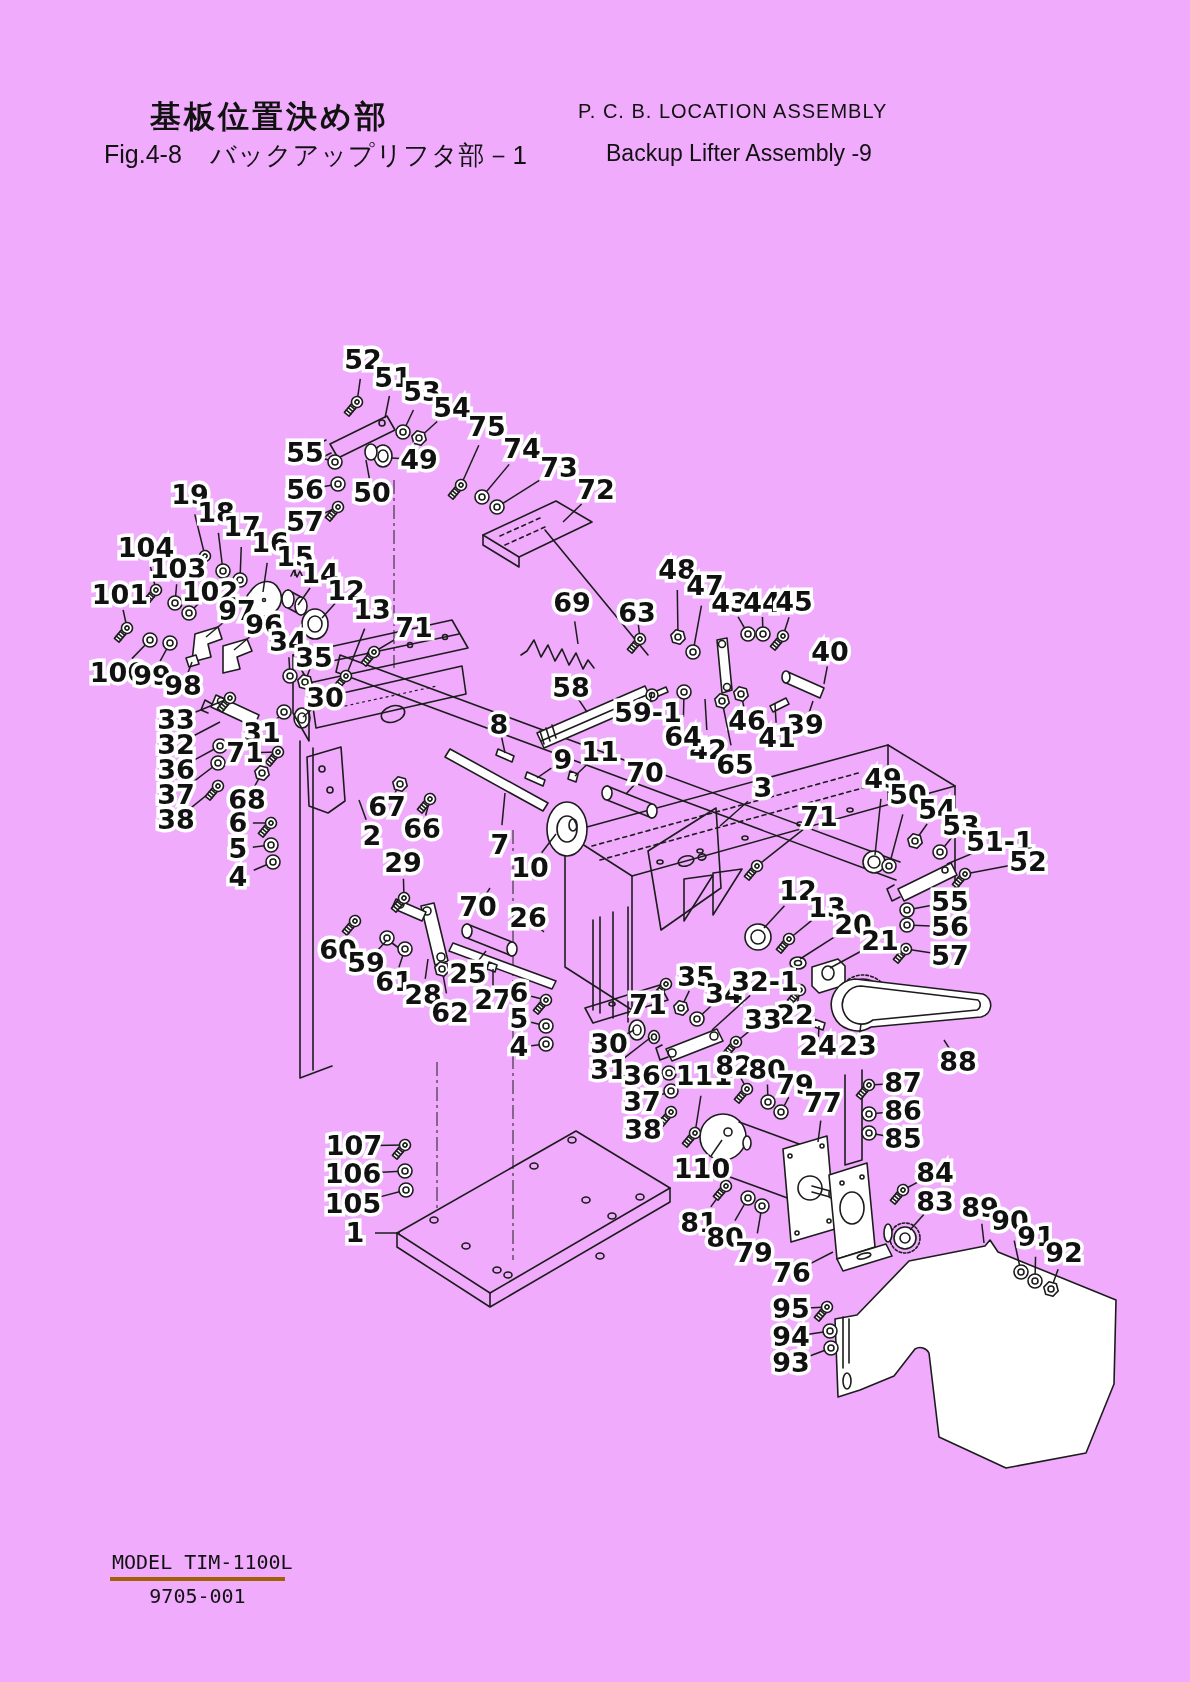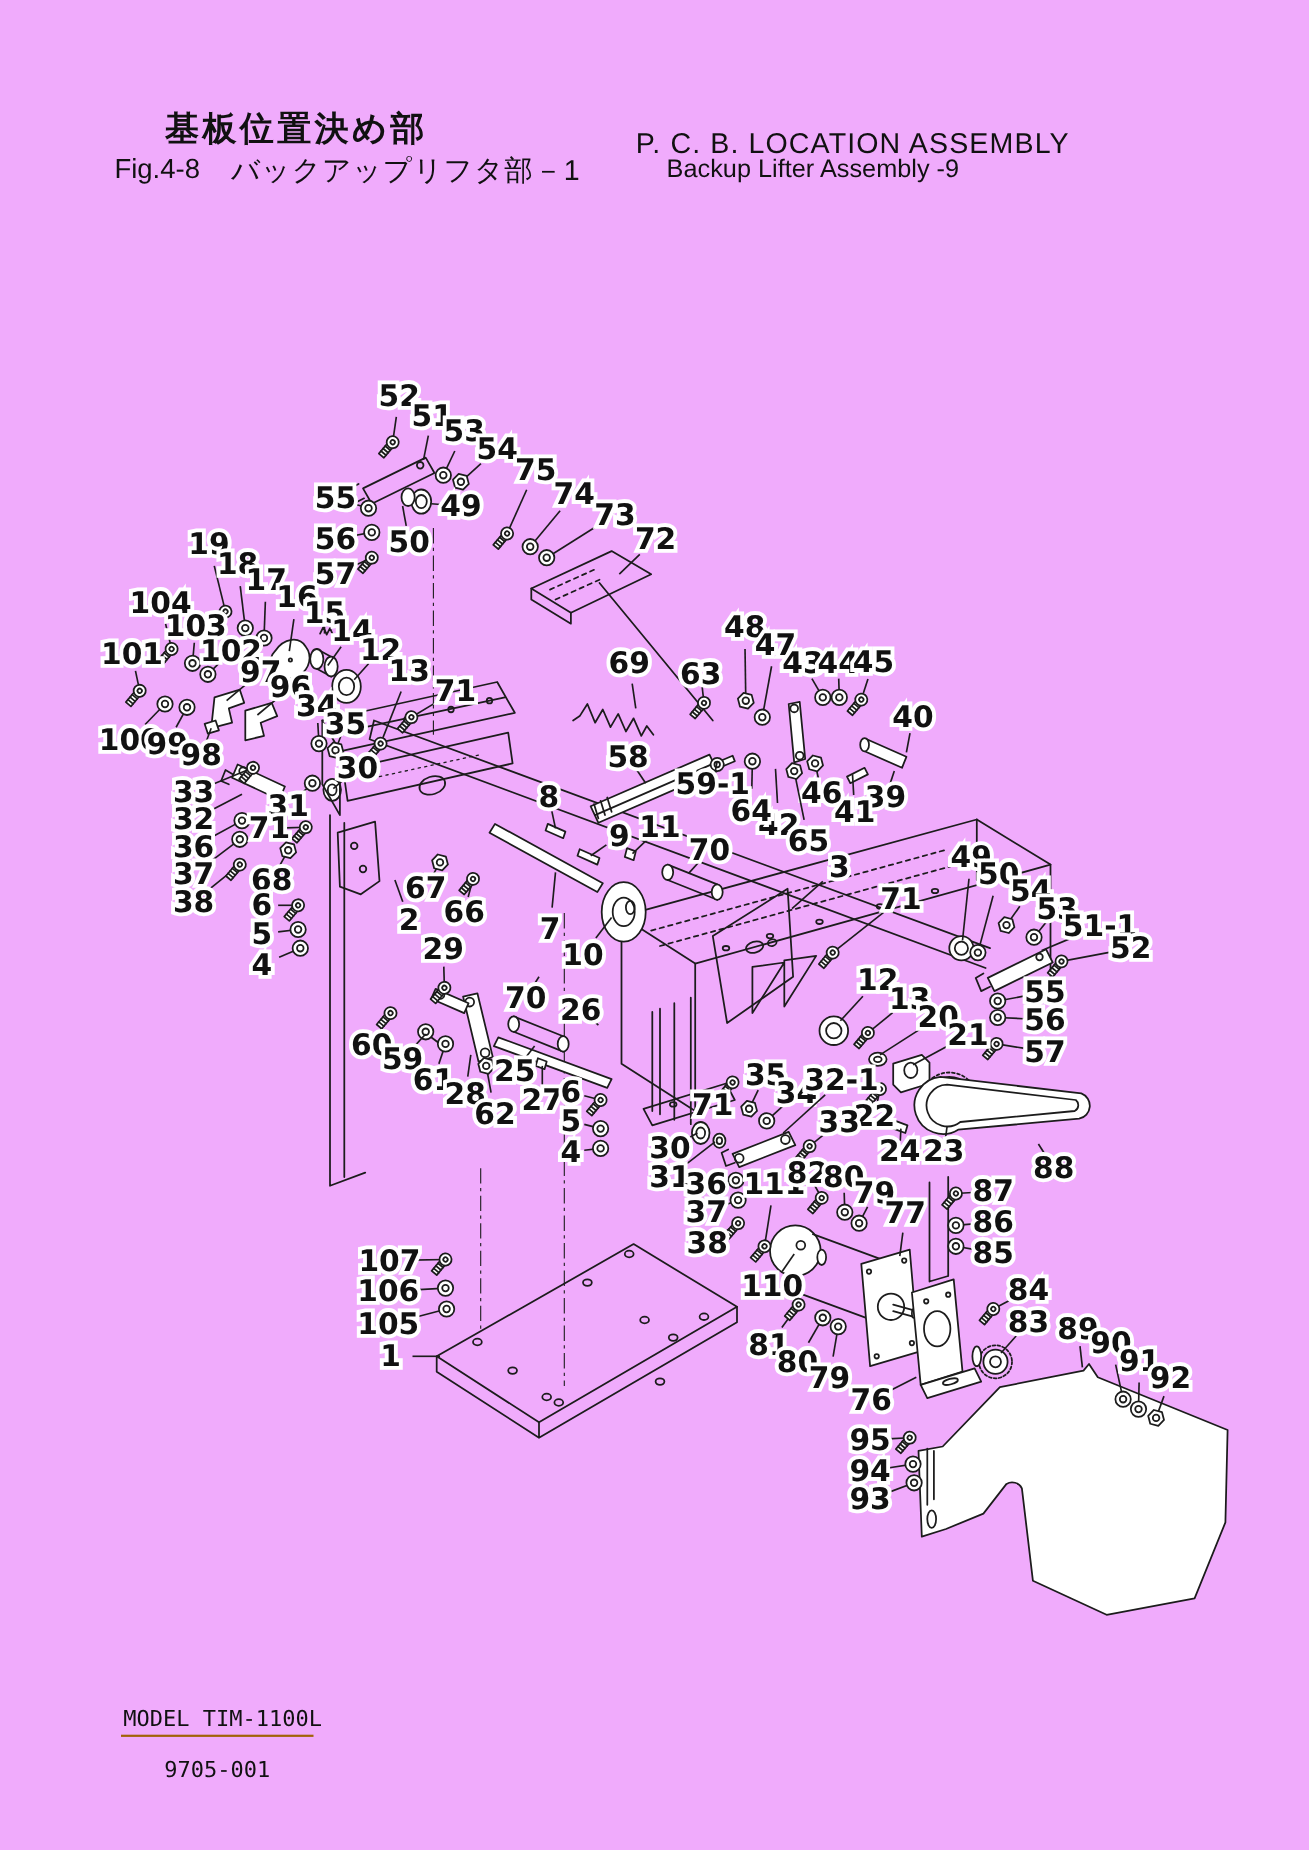--- a/index.html
+++ b/index.html
@@ -4,26 +4,26 @@
 <style>
   html,body{margin:0;padding:0;background:#888;}
   #page{
     position:relative;width:1190px;height:1682px;margin:0 auto;
     background:#f0abfc;overflow:hidden;
     font-family:"Liberation Sans","DejaVu Sans",sans-serif;color:#111;
   }
   .hdr-jp-title{position:absolute;left:150px;top:96px;font-size:31px;font-weight:bold;letter-spacing:3px;}
   .hdr-fig{position:absolute;left:104px;top:140px;font-size:25px;}
   .hdr-jp-sub{position:absolute;left:210px;top:138px;font-size:26px;letter-spacing:1px;}
-  .hdr-en-title{position:absolute;left:578px;top:100px;font-size:26px;letter-spacing:1px;margin-top:15px;}
+  .hdr-en-title{position:absolute;left:578px;top:100px;font-size:20px;letter-spacing:1px;}
   .hdr-en-sub{position:absolute;left:606px;top:140px;font-size:23px;}
   .footer{position:absolute;left:110px;top:1550px;width:175px;text-align:center;
     font-family:"DejaVu Sans Mono","Liberation Mono",monospace;}
-  .footer .model{font-size:20px;border-bottom:2px solid #a16207;padding:0 2px 3px 2px;white-space:nowrap;}
-  .footer .doc{font-size:20px;padding-top:17px;}
+  .footer .model{font-size:20px;border-bottom:4px solid #a16207;padding:0 2px 3px 2px;white-space:nowrap;}
+  .footer .doc{font-size:20px;padding-top:3px;}
   svg{position:absolute;left:0;top:0;}
   .art{stroke:#1c1c1c;fill:none;stroke-width:1.6;stroke-linejoin:round;stroke-linecap:round;}
   .artw{stroke:#1c1c1c;fill:#ffffff;stroke-width:1.6;stroke-linejoin:round;}
   .dash{stroke-dasharray:4 4;}
   .dots{stroke-dasharray:2 4;stroke-width:1.2;}
   .chain{stroke:#1c1c1c;stroke-width:1;stroke-dasharray:14 4 3 4;fill:none;}
   .lbl{font-family:"DejaVu Sans","Liberation Sans",sans-serif;font-weight:bold;font-size:27px;
        fill:#111;paint-order:stroke;stroke:#ffffff;stroke-width:7px;text-anchor:middle;}
   .leader{stroke:#1c1c1c;stroke-width:1.5;fill:none;}
 </style>

